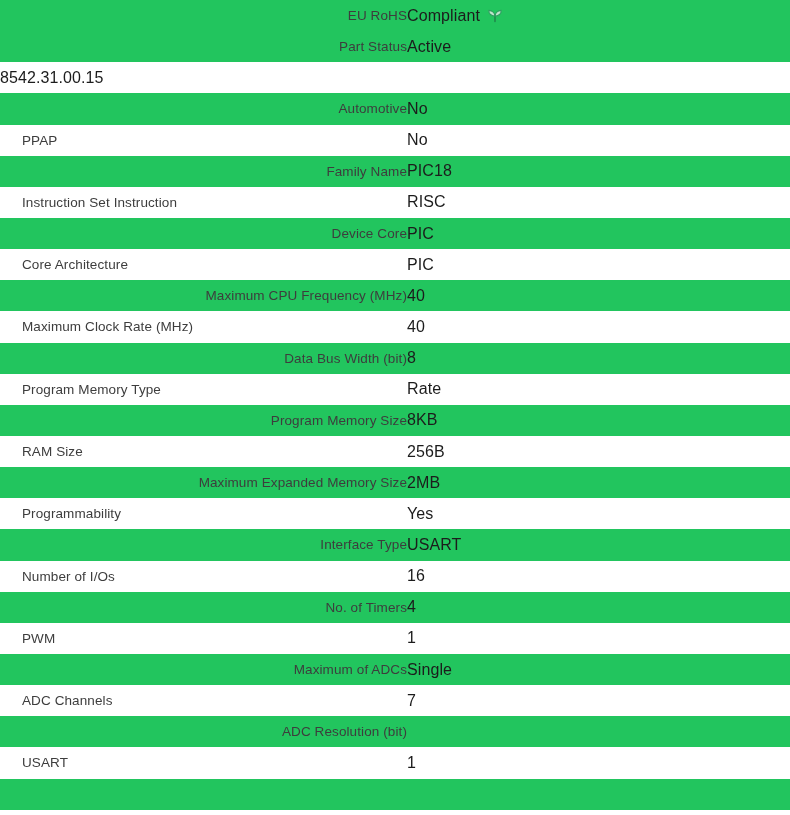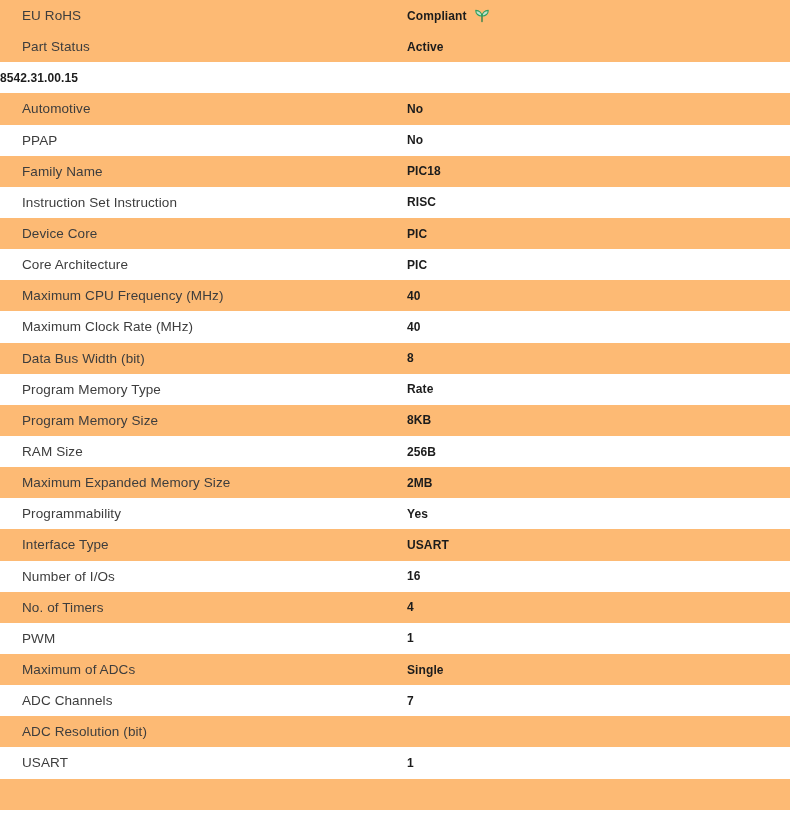--- a/index.html
+++ b/index.html
@@ -16,38 +16,39 @@
     background: #ffffff;
   }
   .spec-row {
     display: flex;
     align-items: center;
     height: 31.15px;
     width: 100%;
     background: #ffffff;
   }
   .spec-row.shaded {
-    background: #fdba74;
+    background: #22c55e;
+    text-align: right;
   }
   .spec-label {
     flex: 0 0 385px;
     padding-left: 22px;
     font-size: 13.5px;
     font-weight: 400;
     color: #3d3d3d;
     letter-spacing: 0.1px;
     white-space: nowrap;
     overflow: hidden;
   }
   .spec-value {
     flex: 1;
     display: flex;
     align-items: center;
-    font-size: 12px;
-    font-weight: 700;
+    font-size: 16px;
+    font-weight: 400;
     color: #1c1c1c;
     letter-spacing: 0.1px;
     white-space: nowrap;
     overflow: hidden;
   }
   .leaf-icon {
     display: inline-flex;
     align-items: center;
     margin-left: 7px;
     width: 16px;

